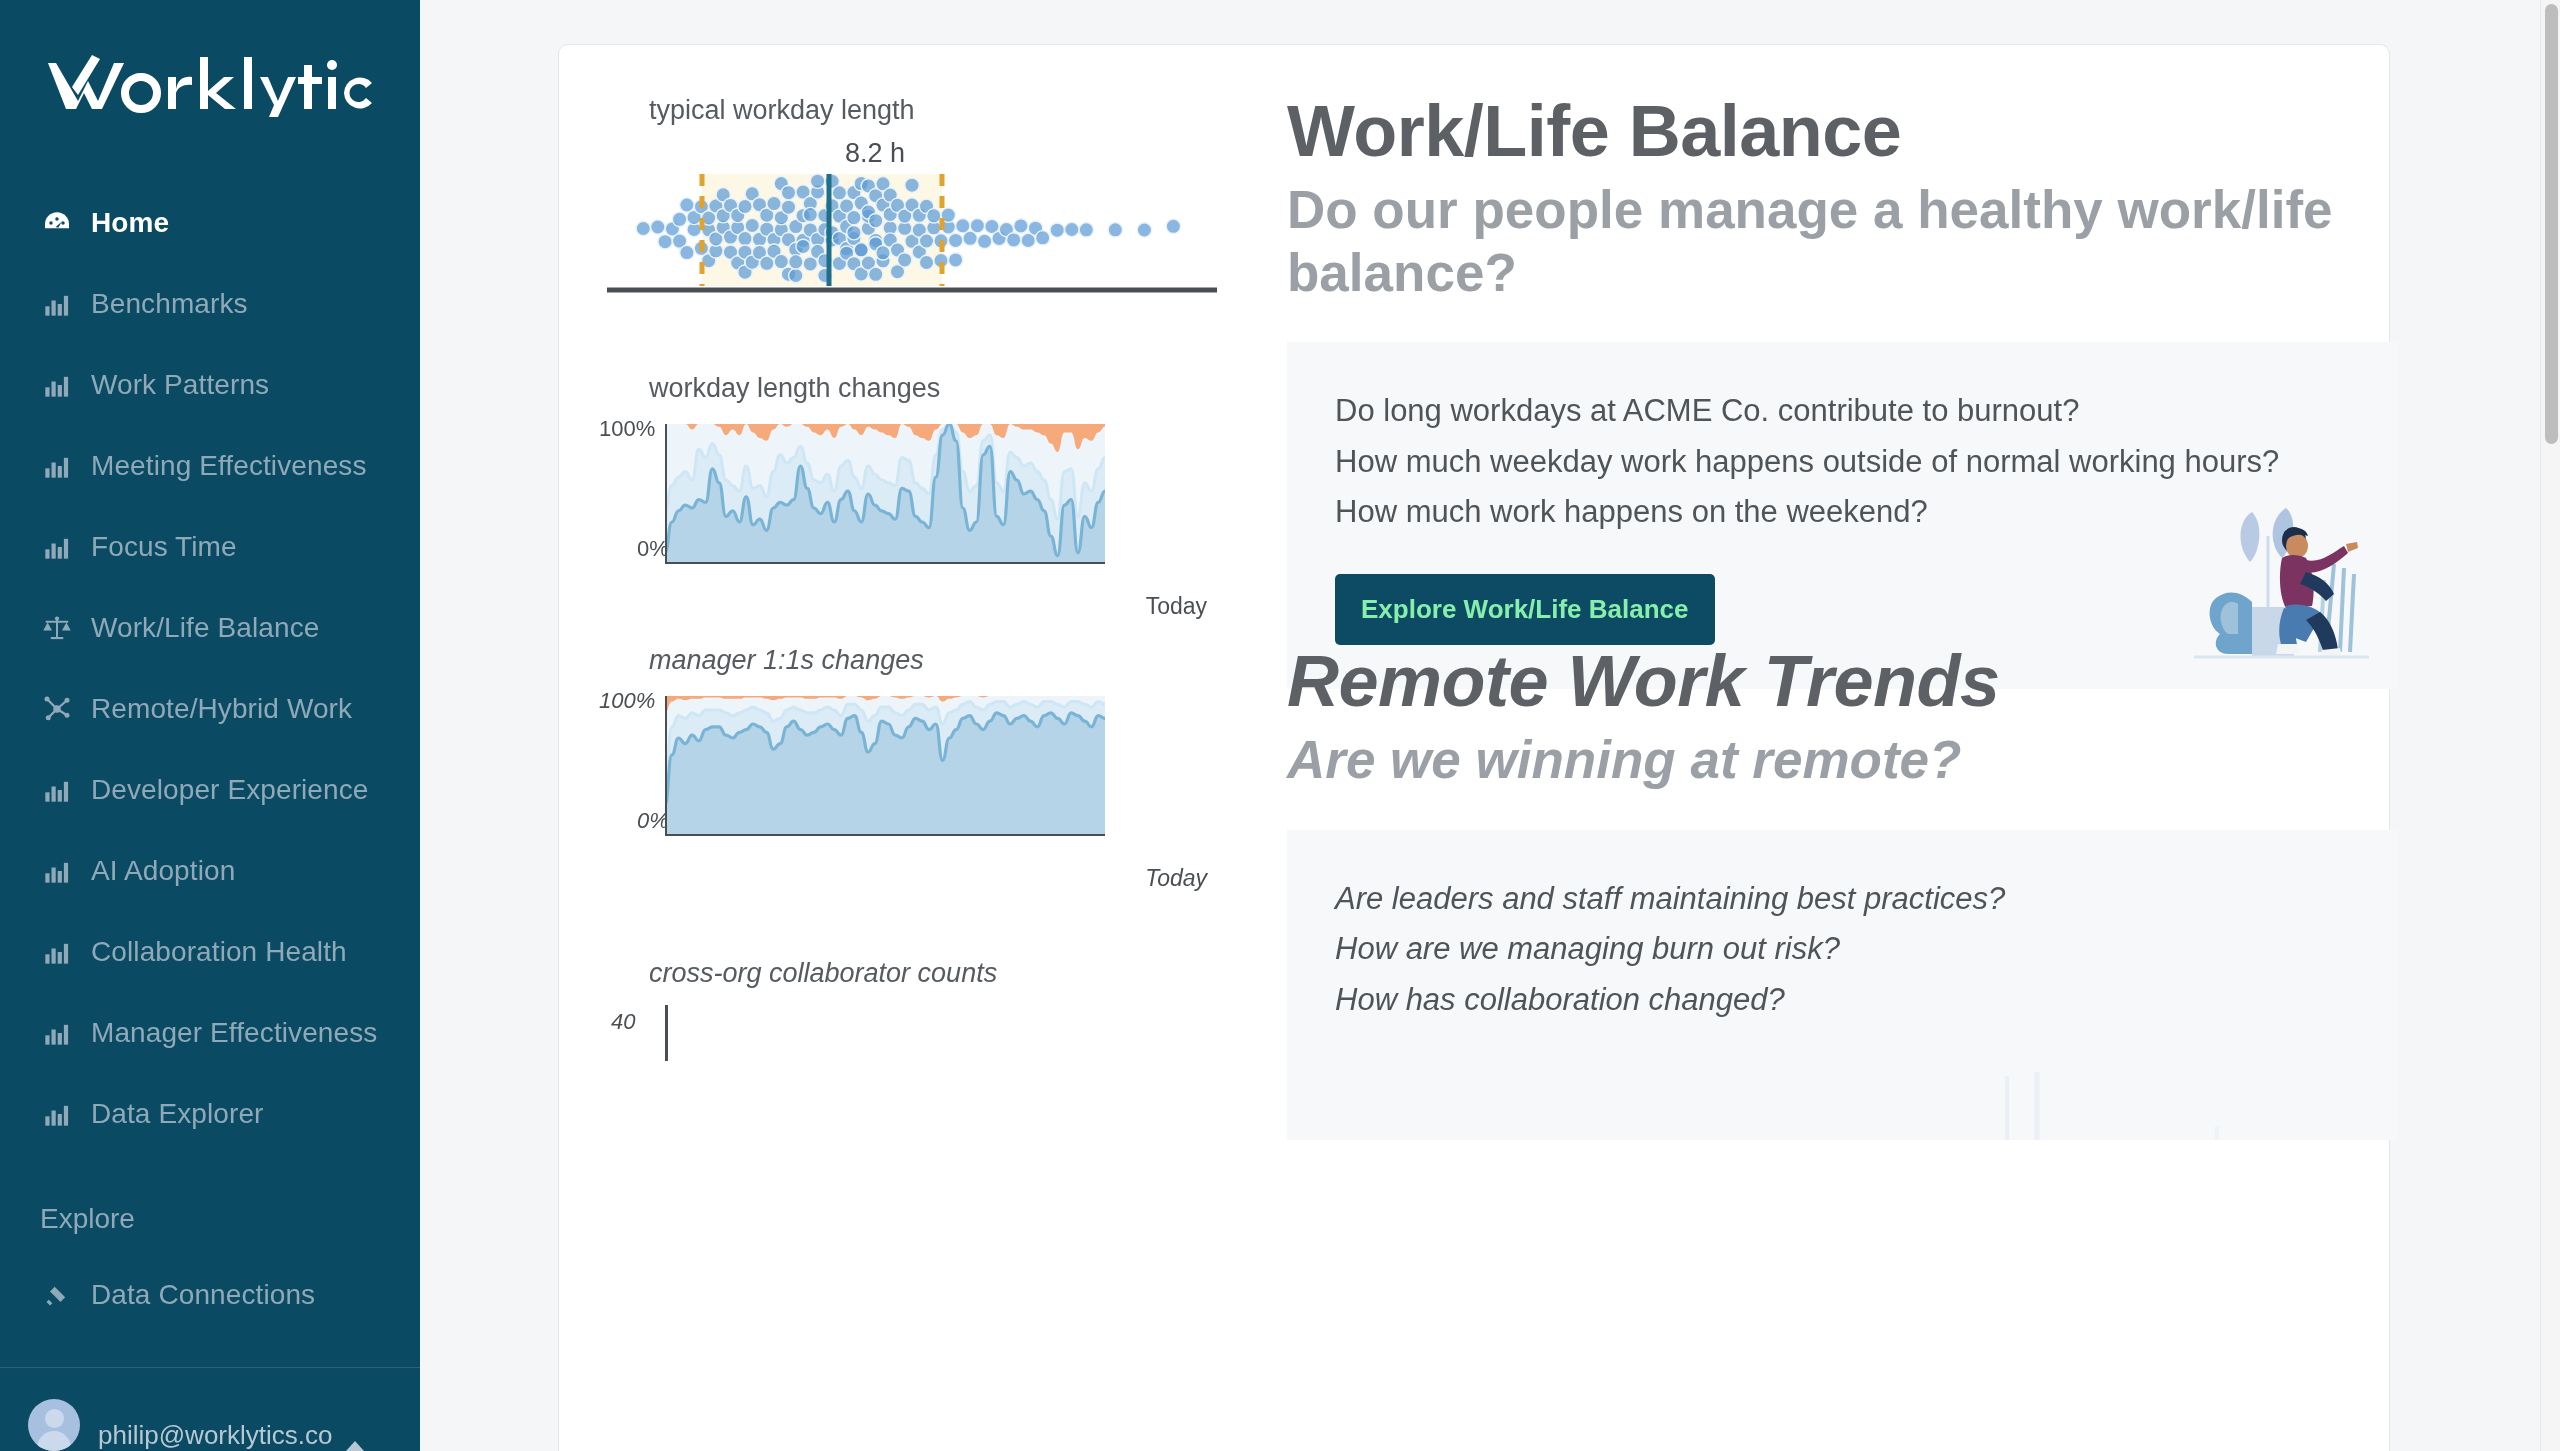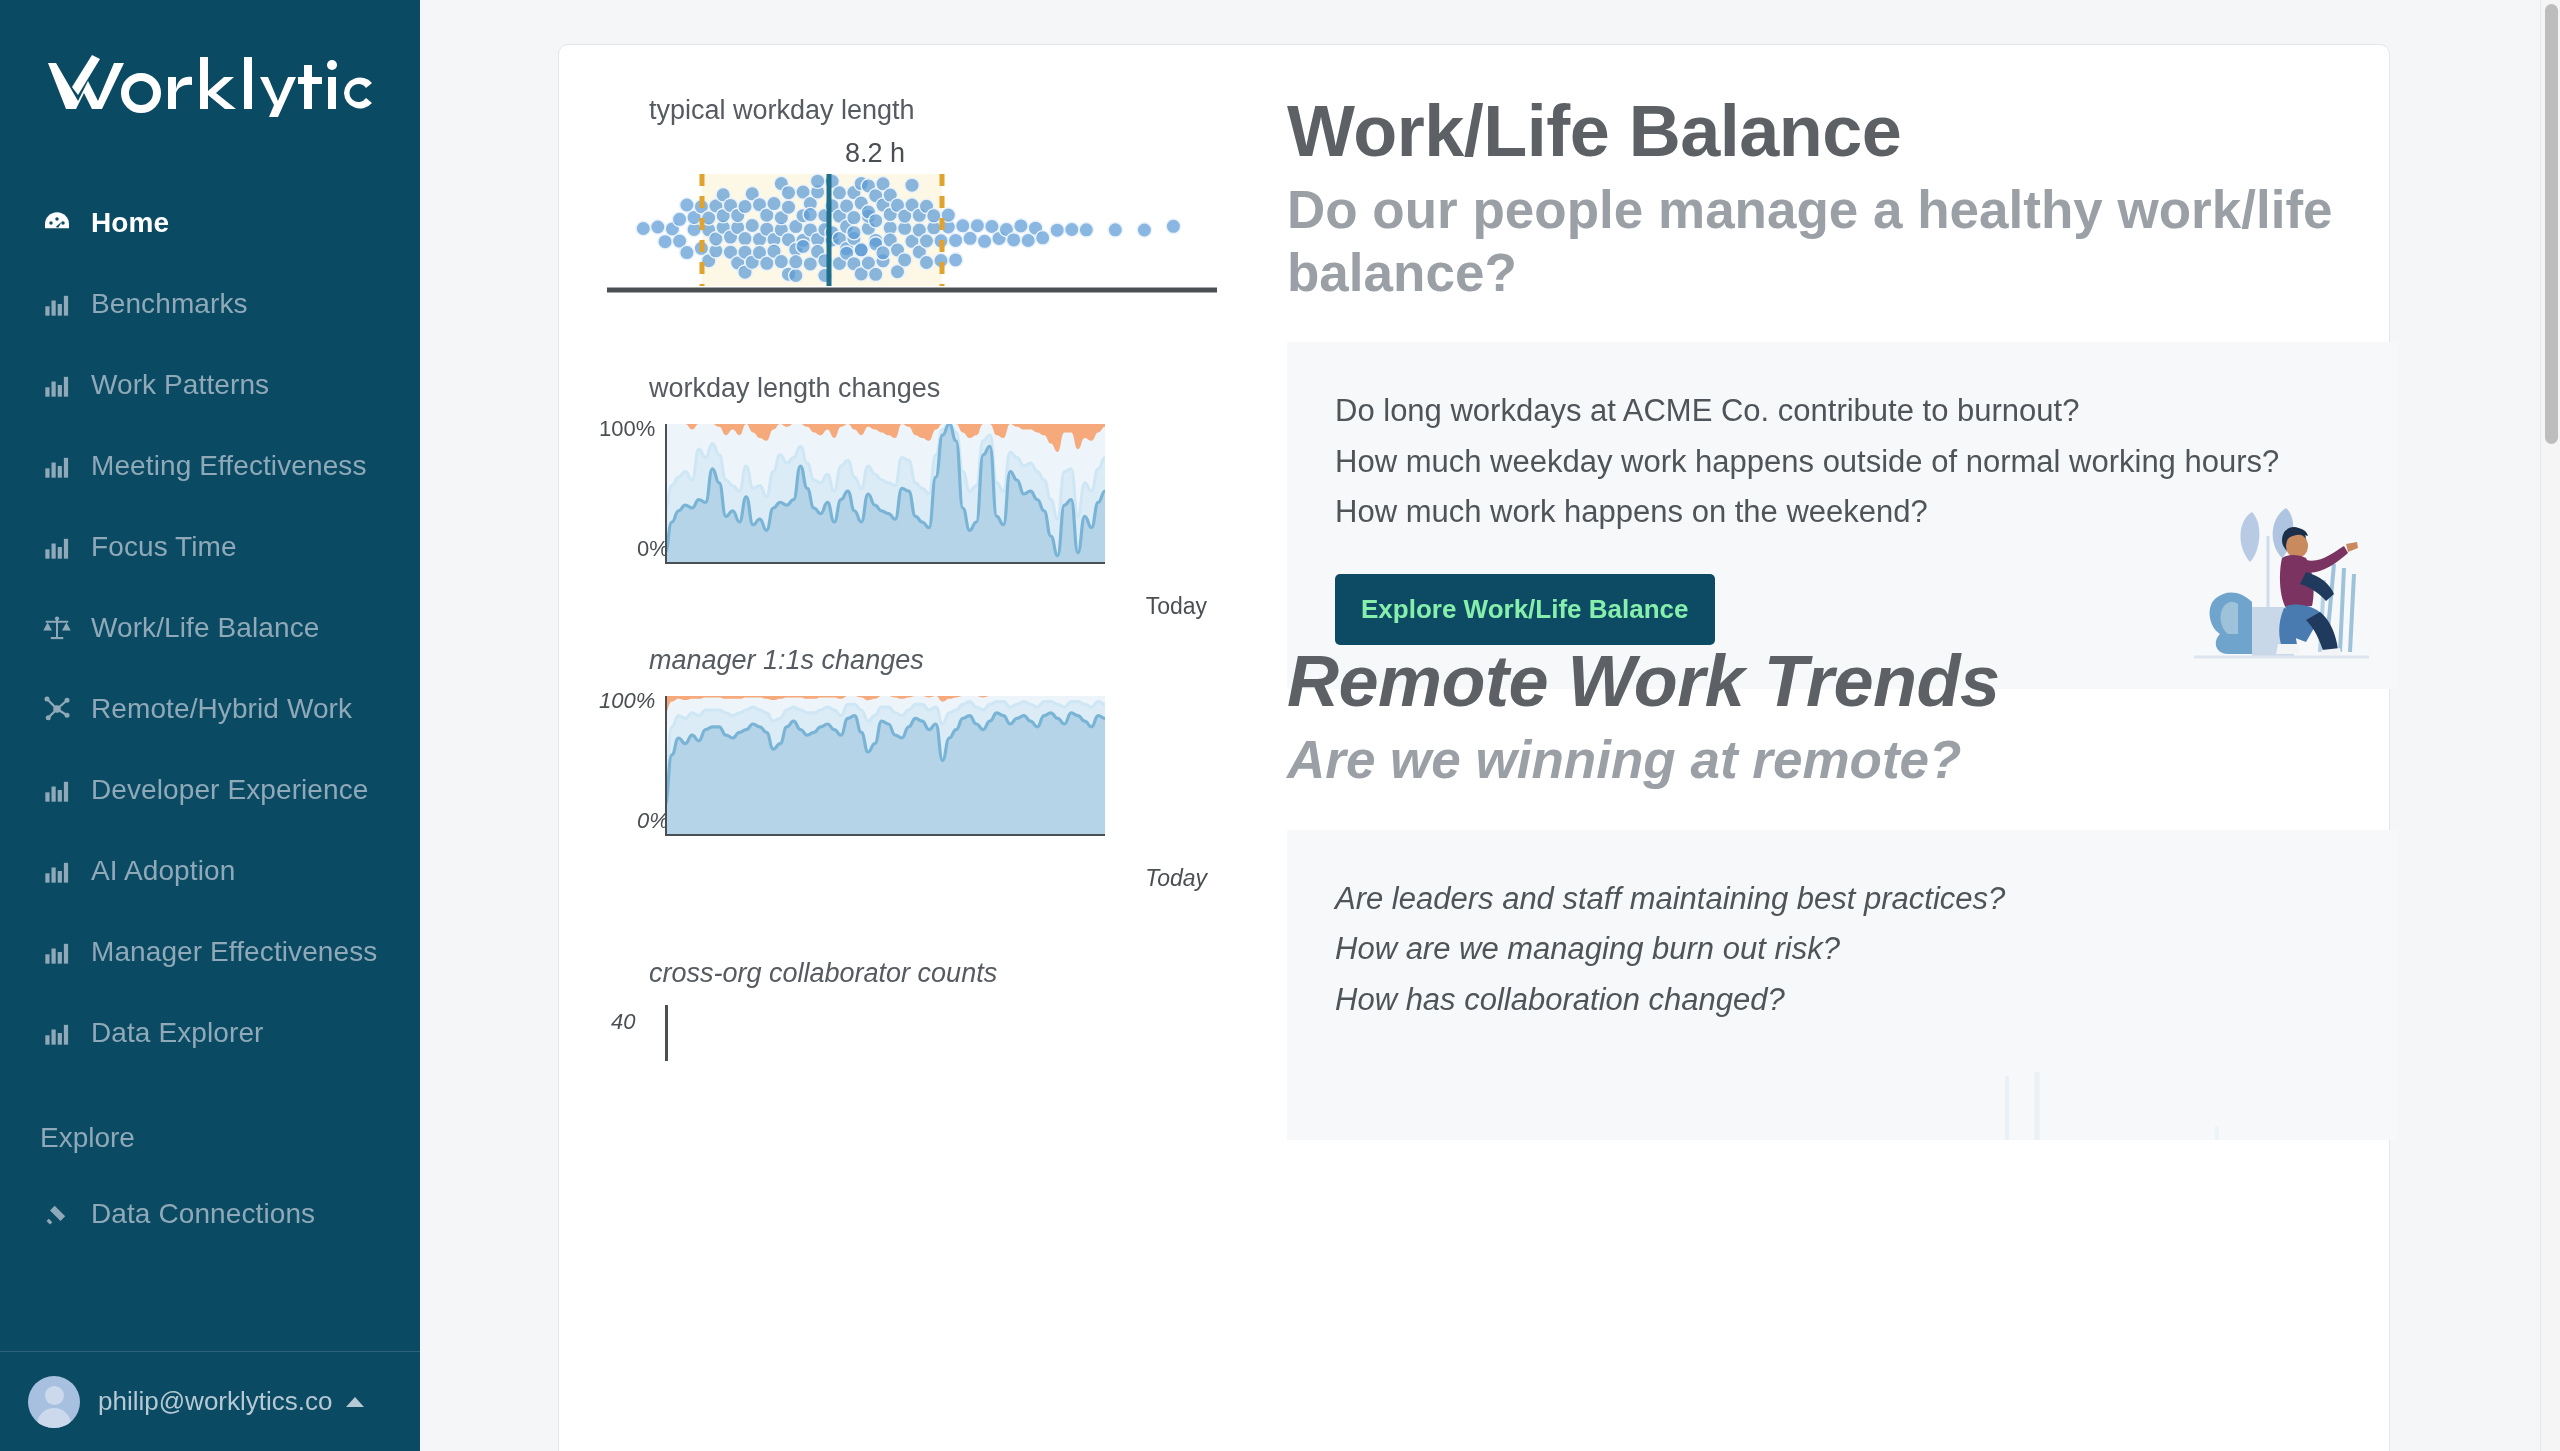--- a/index.html
+++ b/index.html
@@ -47,24 +47,24 @@
     color: #8fa9b8;
     font-size: 28px;
     height: 70px;
     display: flex; align-items: center;
     margin-top: 30px;
   }
 
   .user-bar {
     position: absolute;
     left: 0; bottom: 0;
-    width: 420px; height: 100px;
+    width: 420px; height: 84px;
     background: #0b4a63;
     border-top: 1px solid #2c6178;
-    display: flex; align-items: center;
+    display: flex; align-items: flex-end;
     padding-left: 28px;
     cursor: pointer;
   }
   .avatar {
     width: 52px; height: 52px; border-radius: 50%;
     background: #a8c0e0;
     position: relative; overflow: hidden;
     flex: 0 0 52px;
   }
   .avatar::before {
@@ -338,20 +338,31 @@
           <svg width="28" height="28" viewBox="0 0 24 24" fill="#8fa9b8">
             <rect x="2" y="14" width="3.6" height="8"></rect>
               <rect x="7.3" y="9" width="3.6" height="13"></rect>
             <rect x="12.6" y="12" width="3.6" height="10"></rect>
               <rect x="17.9" y="5" width="3.6" height="17"></rect>
           </svg>
         </span>
         <span>AI Adoption</span>
       </div>
 
+      <div class="nav-item">
+        <span class="nav-ico">
+          <svg width="28" height="28" viewBox="0 0 24 24" fill="#8fa9b8">
+            <rect x="2" y="14" width="3.6" height="8"></rect>
+              <rect x="7.3" y="9" width="3.6" height="13"></rect>
+            <rect x="12.6" y="12" width="3.6" height="10"></rect>
+              <rect x="17.9" y="5" width="3.6" height="17"></rect>
+          </svg>
+        </span>
+        <span>Collaboration Health</span>
+      </div>
 
       <div class="nav-item">
         <span class="nav-ico">
           <svg width="28" height="28" viewBox="0 0 24 24" fill="#8fa9b8">
             <rect x="2" y="14" width="3.6" height="8"></rect>
               <rect x="7.3" y="9" width="3.6" height="13"></rect>
             <rect x="12.6" y="12" width="3.6" height="10"></rect>
               <rect x="17.9" y="5" width="3.6" height="17"></rect>
           </svg>
         </span>

